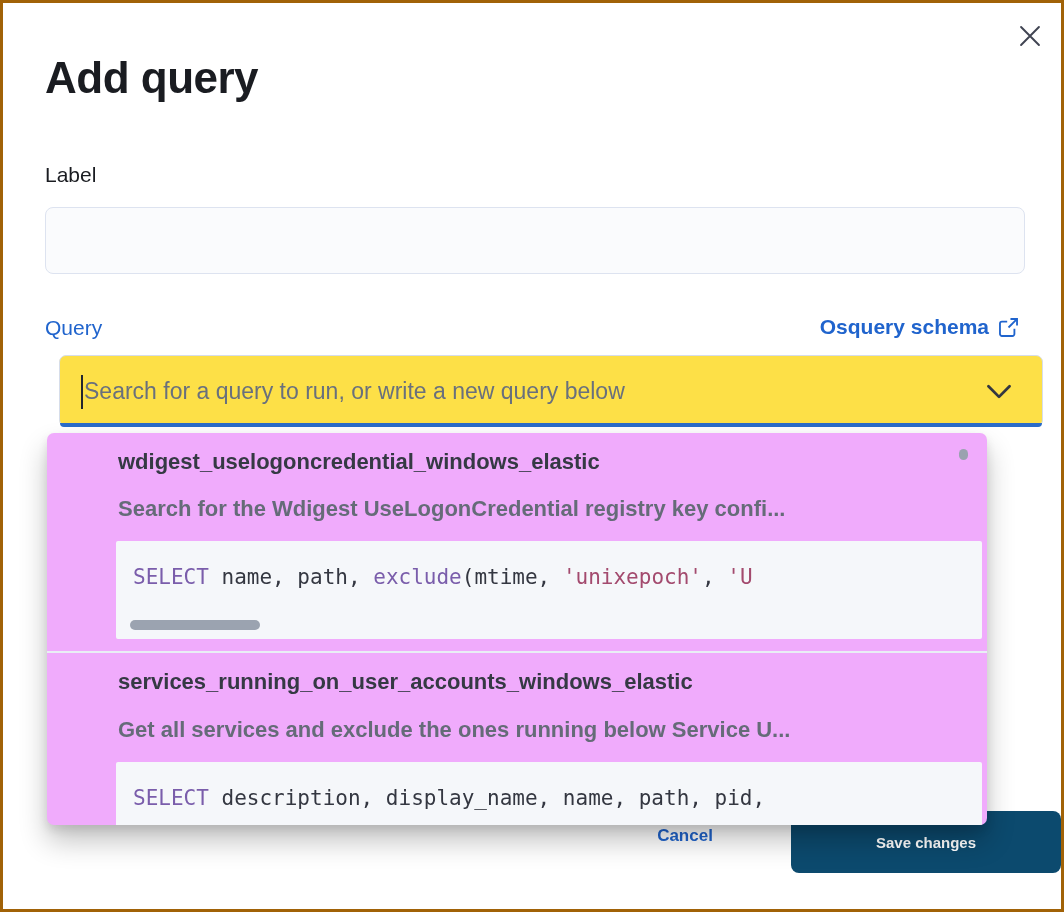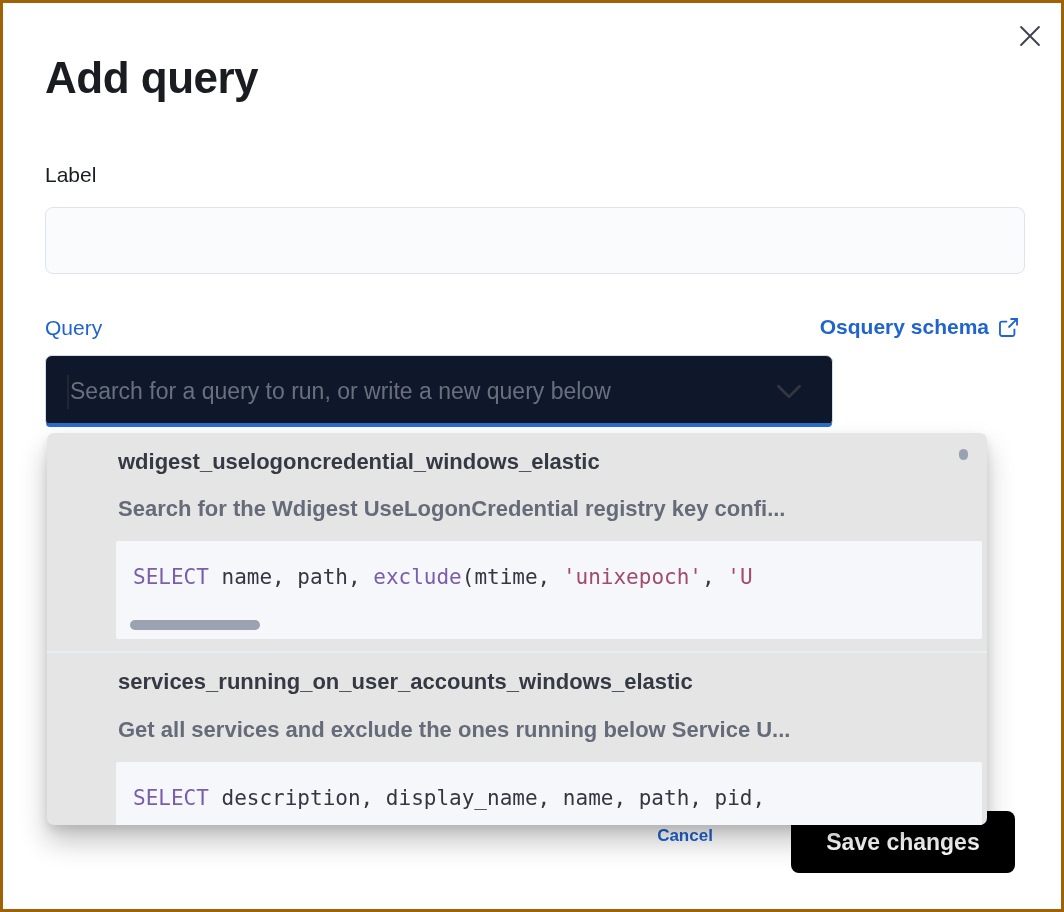--- a/index.html
+++ b/index.html
@@ -34,40 +34,40 @@
   .query-label { top:313px; color:#2064cd; }
 
   .schema-link {
     position:absolute; top:312px; right:42px;
     font-size:21px; font-weight:700; color:#2064cd;
     display:flex; align-items:flex-start; gap:9px; cursor:pointer;
   }
   .schema-link svg { margin-top:2px; }
 
   .combobox {
-    position:absolute; left:42px; top:352px; width:788px; height:72px;
-    background:#0f172a; border:1px solid #d6ddea; border-radius:7px;
+    position:absolute; left:56px; top:352px; width:984px; height:72px;
+    background:#fde047; border:1px solid #d6ddea; border-radius:7px;
   }
   .combobox::after {
     content:""; position:absolute; left:0; right:0; bottom:-1px; height:4px;
     background:#2b6cc9; border-radius:0 0 7px 7px;
   }
   .caret {
     position:absolute; left:21px; top:19px; width:2px; height:34px; background:#23262e;
   }
   .combo-placeholder {
     position:absolute; left:24px; top:22px; font-size:23px; color:#69707d; white-space:nowrap;
   }
   .combo-chevron {
     position:absolute; right:30px; top:25px; width:26px; height:22px; cursor:pointer;
   }
 
   .dropdown {
     position:absolute; left:44px; top:430px; width:940px; height:392px;
-    background:#e5e5e5; border-radius:7px; overflow:hidden; z-index:10;
+    background:#f0abfc; border-radius:7px; overflow:hidden; z-index:10;
     box-shadow:0 16px 28px rgba(0,0,0,0.24), 0 5px 10px rgba(0,0,0,0.10);
     padding-left:14px;
   }
   .scroll-dot {
     position:absolute; top:16px; right:19px; width:9px; height:11px;
     background:#9aa2b0; border-radius:5px;
   }
   .option { position:absolute; left:0; width:100%; }
   .opt-title {
     position:absolute; left:71px; font-size:22px; font-weight:700; color:#353944; white-space:nowrap;
@@ -95,25 +95,25 @@
   }
   .t1 { top:16px; } .d1 { top:63px; }
   .t2 { top:236px; } .d2 { top:284px; }
 
   .footer-cancel {
     position:absolute; left:617px; top:810px; width:130px; height:46px;
     display:flex; align-items:center; justify-content:center;
     font-size:17px; font-weight:700; color:#2064cd; cursor:pointer; z-index:1;
   }
   .footer-save {
-    position:absolute; left:788px; top:808px; width:224px; height:62px;
-    background:#000000; border:none; border-radius:8px;
+    position:absolute; left:788px; top:808px; width:270px; height:62px;
+    background:#0c4a6e; border:none; border-radius:8px;
     display:flex; align-items:center; justify-content:center;
     font-family:"Liberation Sans", sans-serif;
-    font-size:23px; font-weight:700; color:#fff; cursor:pointer; z-index:1;
+    font-size:15px; font-weight:700; color:#fff; cursor:pointer; z-index:1;
   }
 </style>
 </head>
 <body>
 
 <div class="modal">
 
   <div class="close-btn">
     <svg width="26" height="26" viewBox="0 0 16 16">
       <path d="M2.5 2.5l11 11M13.5 2.5l-11 11" stroke="#404452" stroke-width="1.2" stroke-linecap="round" fill="none"></path>

